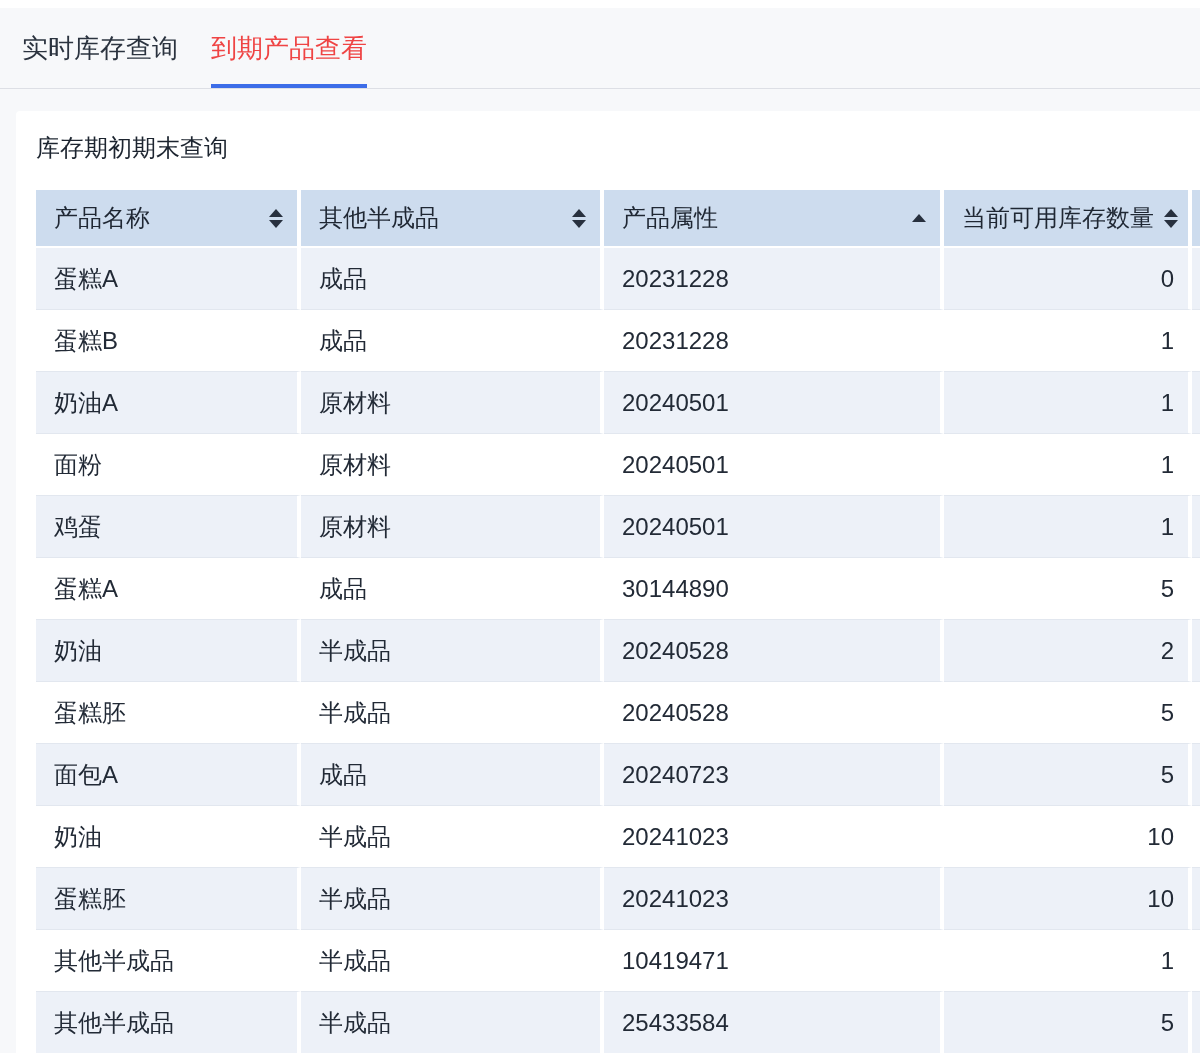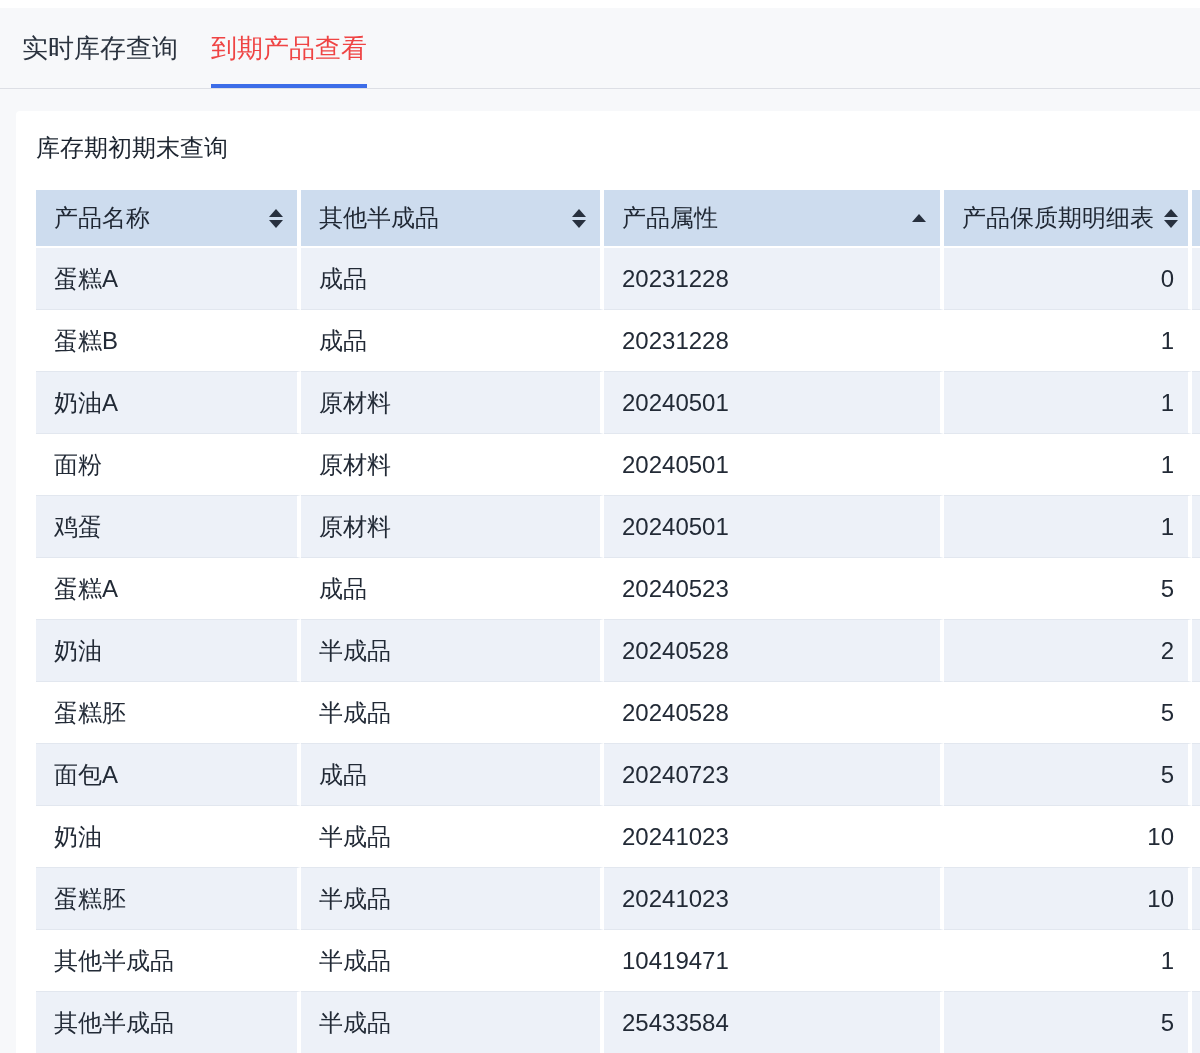--- a/index.html
+++ b/index.html
@@ -171,21 +171,21 @@
       <span class="th-label">产品属性</span>
       <span class="sort">
         <i class="tri-up"></i>
 
       </span>
     </div>
   </th>
 
   <th>
     <div class="th-inner">
-      <span class="th-label">产品保质期明细表</span>
+      <span class="th-label">当前可用库存数量</span>
       <span class="sort">
         <i class="tri-up"></i>
         <i class="tri-down"></i>
       </span>
     </div>
   </th>
 <th class="stub"></th>
           </tr>
         </thead>
       <tbody id="tbody">
@@ -225,21 +225,21 @@
     <td>鸡蛋</td>
     <td>原材料</td>
     <td>20240501</td>
     <td class="num">1</td>
     <td class="stub"></td>
   </tr>
 
   <tr>
     <td>蛋糕A</td>
     <td>成品</td>
-    <td>20240523</td>
+    <td>30144890</td>
     <td class="num">5</td>
     <td class="stub"></td>
   </tr>
 
   <tr class="stripe">
     <td>奶油</td>
     <td>半成品</td>
     <td>20240528</td>
     <td class="num">2</td>
     <td class="stub"></td>

